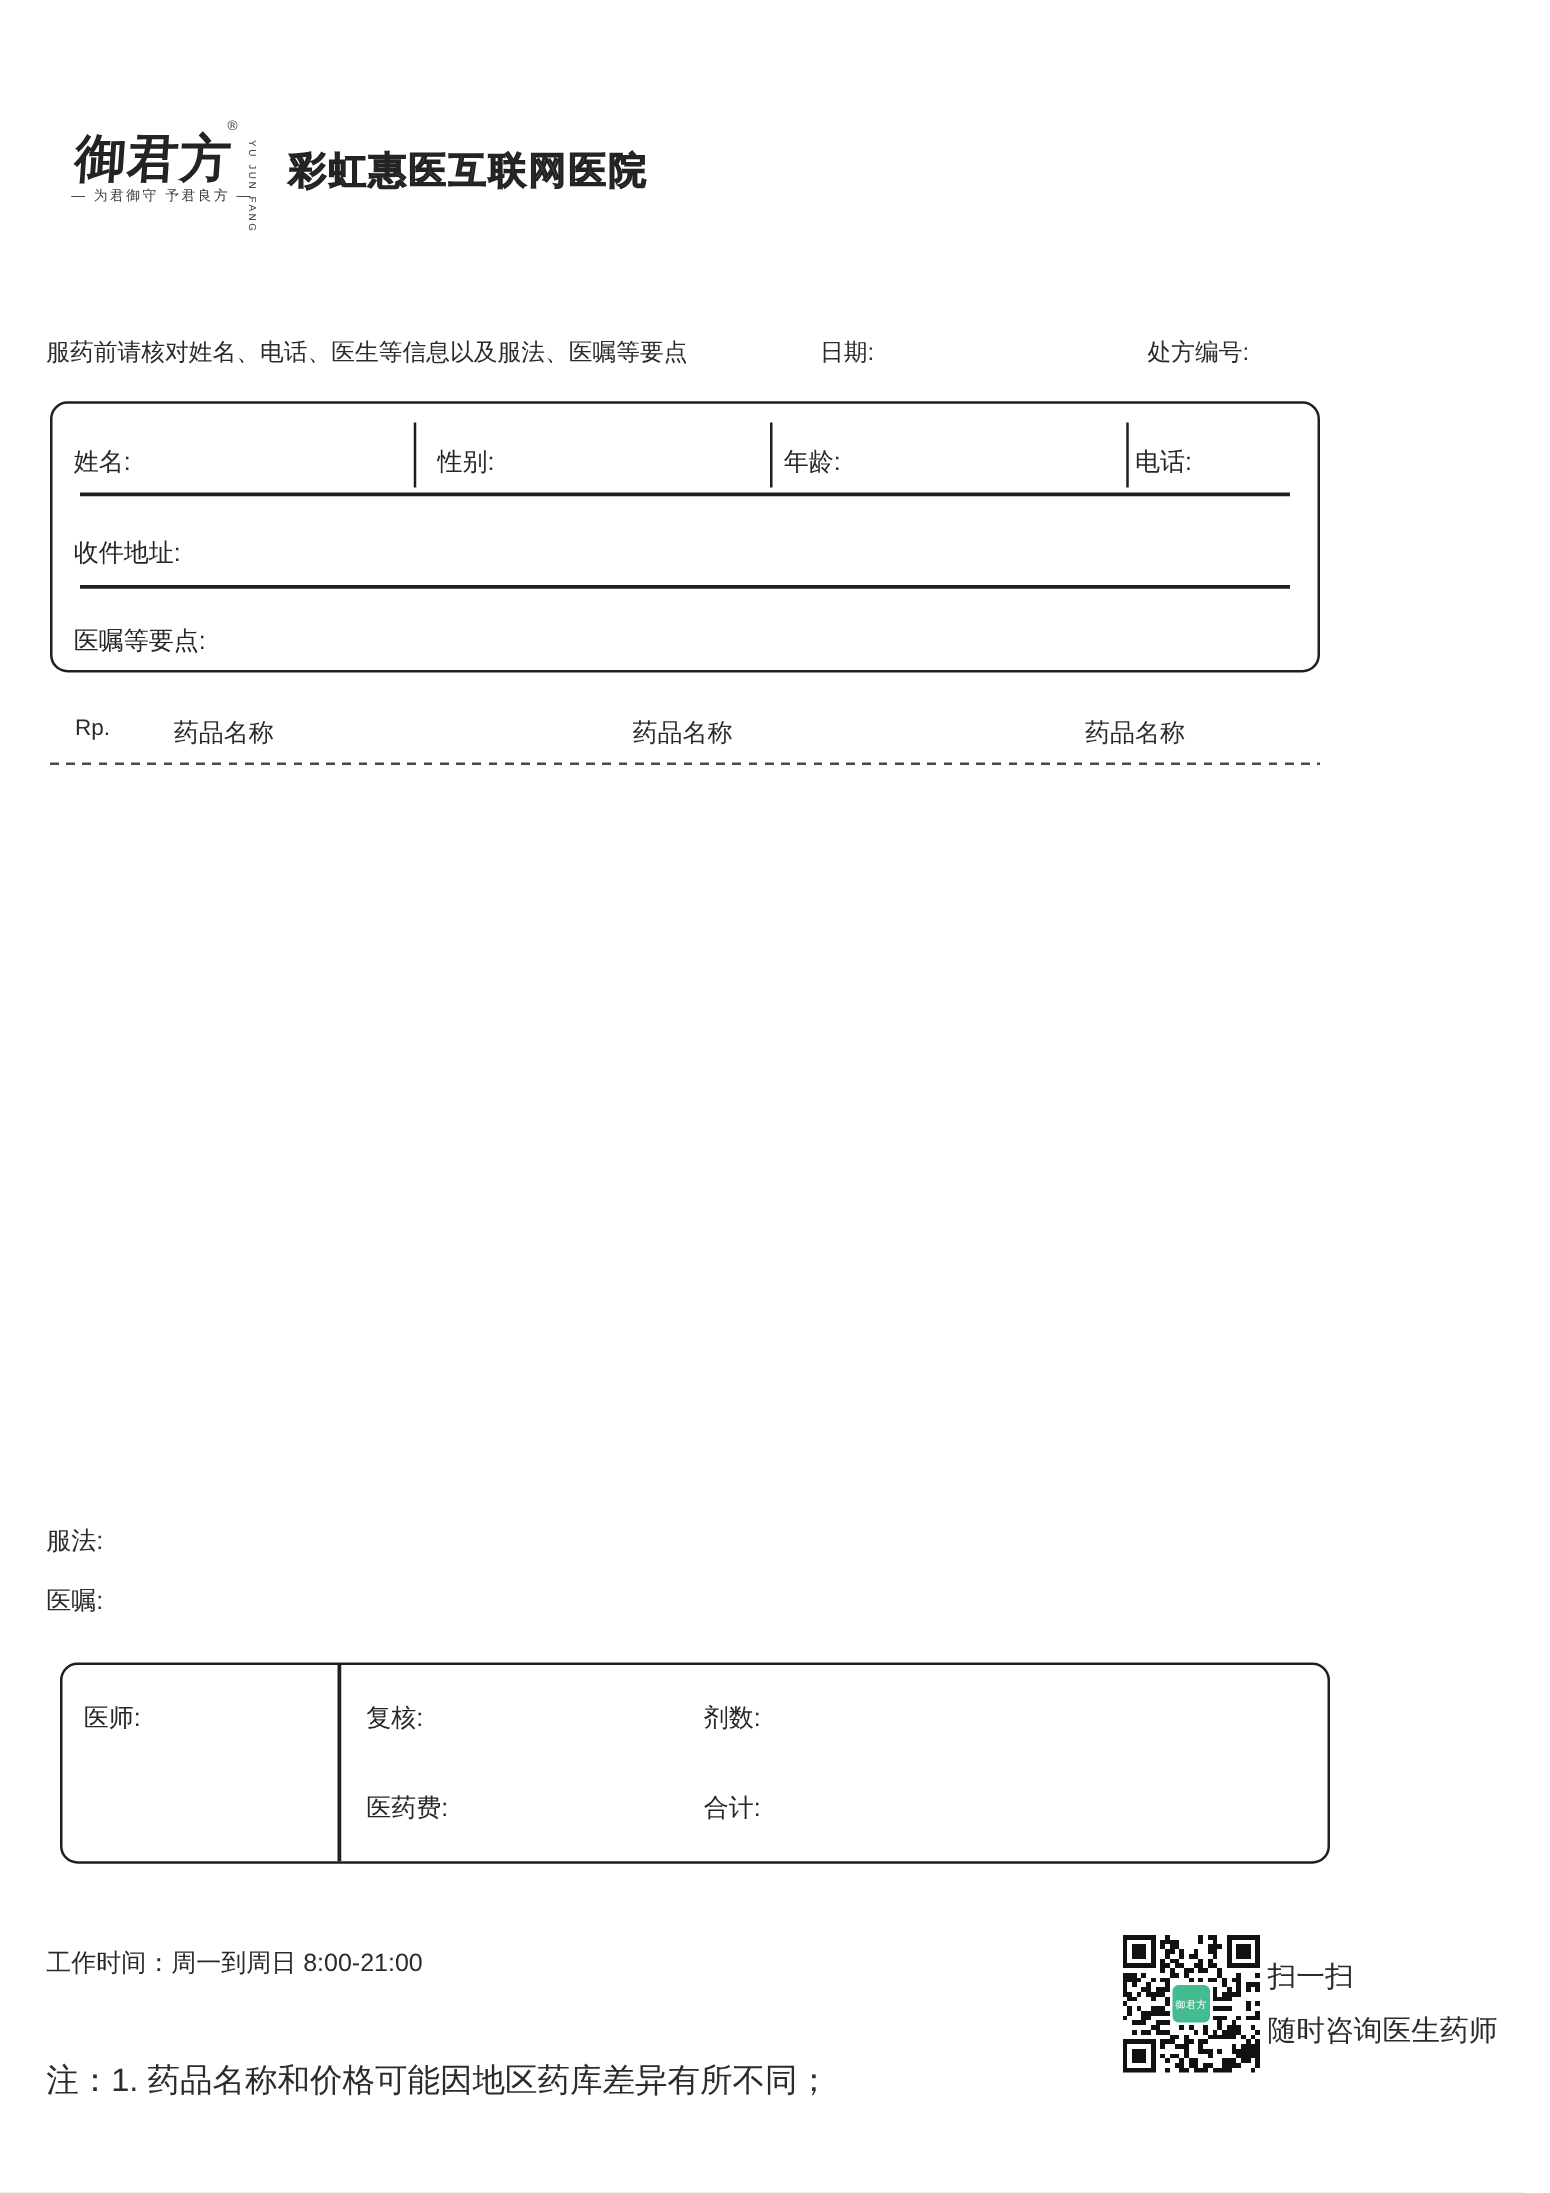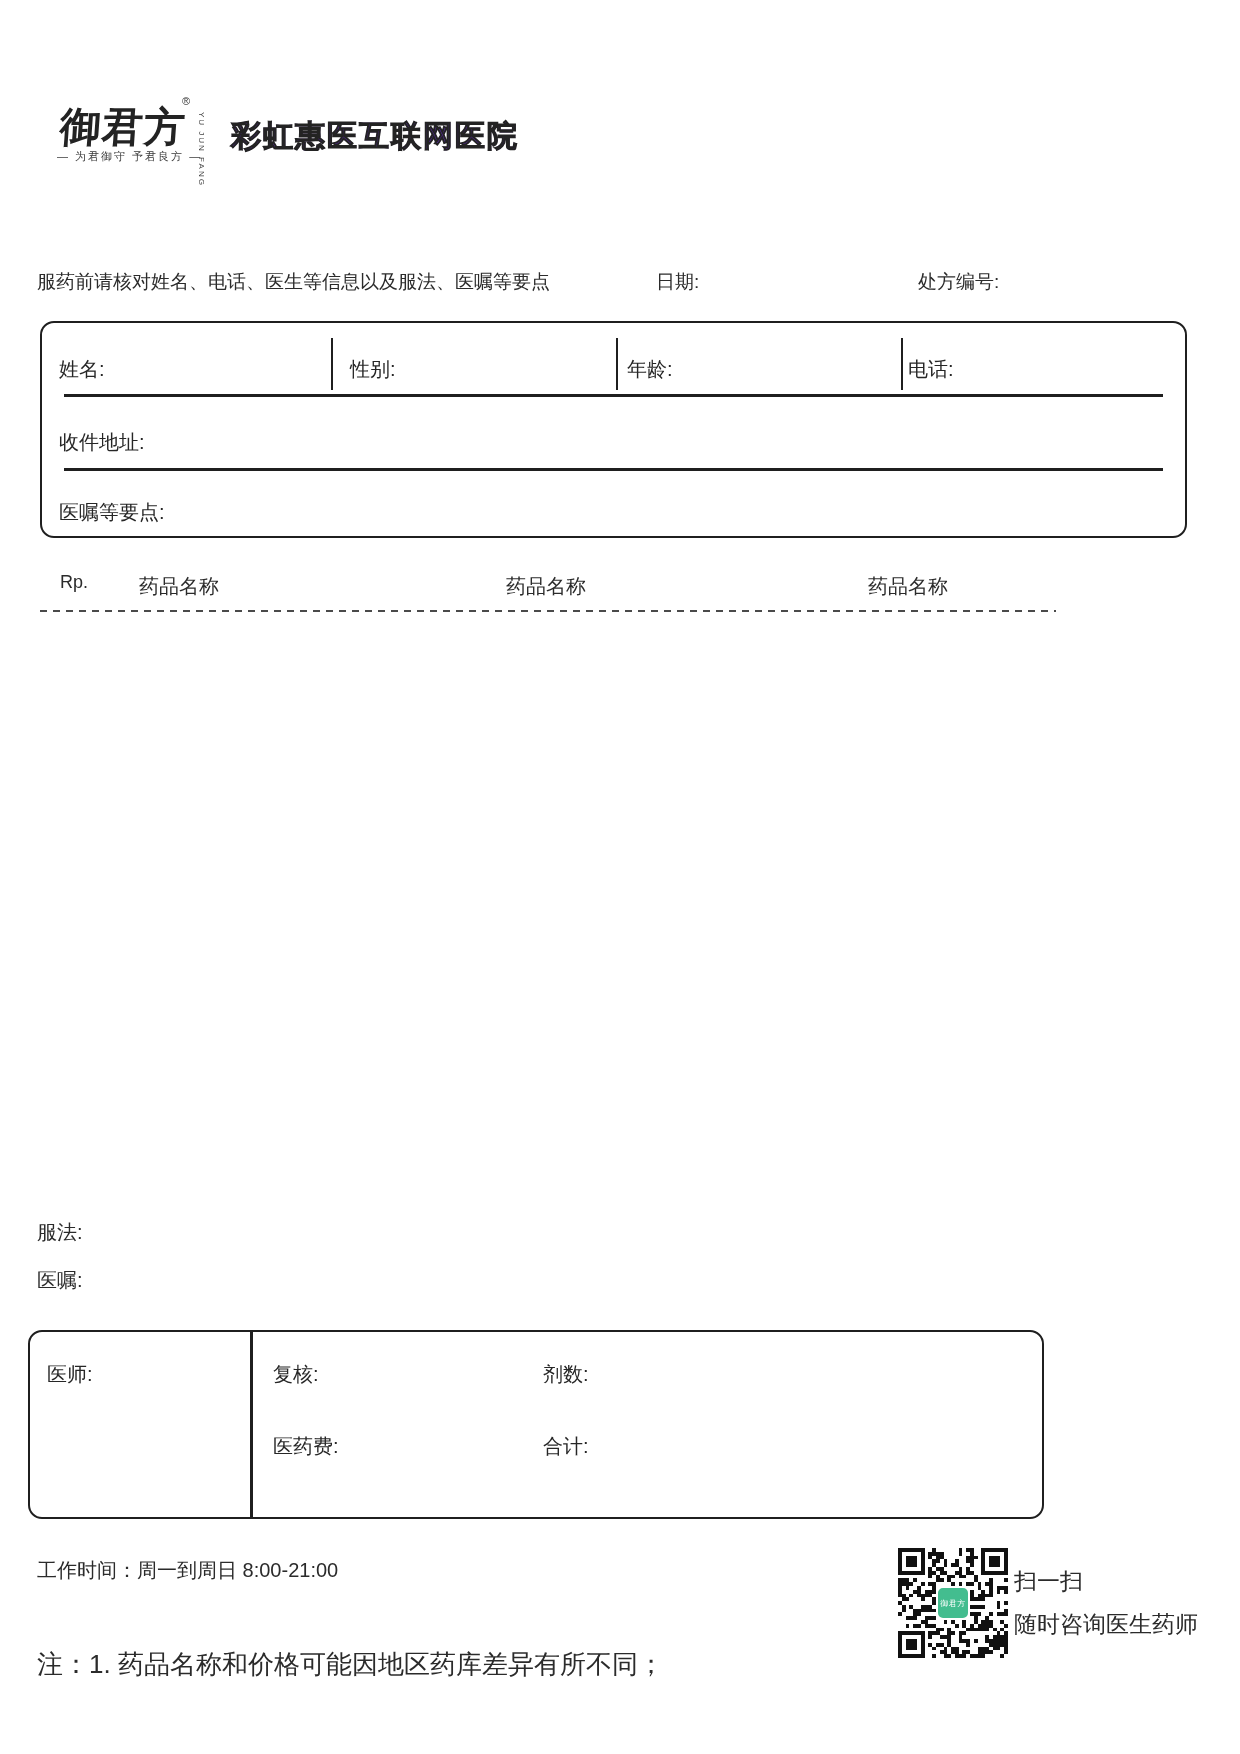--- a/index.html
+++ b/index.html
@@ -27,32 +27,32 @@
     left:197px;top:112px;
     writing-mode:vertical-rl;
     font-size:8px;letter-spacing:2px;color:#444;
   }
   .brand-tagline{
     left:57px;top:149px;width:140px;
     font-size:11px;letter-spacing:2px;color:#3a3a3a;white-space:nowrap;
   }
   .hospital-name{
     left:231px;top:116px;
-    font-size:30px;font-weight:bold;letter-spacing:2px;color:#6d28d9;
+    font-size:30px;font-weight:bold;letter-spacing:2px;color:#737373;
     -webkit-text-stroke:1px #232323;
   }
 
   
   .notice-text{left:37px;top:269px;font-size:19px;color:#2b2b2b;}
   .date-label{left:656px;top:269px;font-size:19px;text-align:right;}
   .rxno-label{left:918px;top:269px;font-size:19px;text-align:right;}
 
   
   .patient-box{
-    left:40px;top:321px;width:1147px;height:217px;
+    left:40px;top:321px;width:1016px;height:217px;
     border:2.5px solid #1f1f1f;border-radius:14px;
     box-sizing:border-box;
   }
   .patient-box .lbl{position:absolute;font-size:20px;color:#262626;white-space:nowrap;}
   .f-name{left:17px;top:33px;}
   .f-sex{left:308px;top:33px;}
   .f-age{left:585px;top:33px;}
   .f-phone{left:866px;top:33px;}
   .vdiv{position:absolute;top:15px;height:52px;width:2px;background:#1f1f1f;}
   .vd1{left:289px;} .vd2{left:574px;} .vd3{left:859px;}
@@ -71,21 +71,21 @@
     left:40px;top:610px;width:1016px;height:2px;
     background:repeating-linear-gradient(90deg,#4a4a4a 0 7px,transparent 7px 13px);
   }
 
   
   .usage-label{left:37px;top:1219px;font-size:20px;}
   .advice-label{left:37px;top:1267px;font-size:20px;}
 
   
   .sign-box{
-    left:28px;top:1330px;width:1016px;height:189px;
+    left:48px;top:1330px;width:1016px;height:161px;
     border:2.5px solid #1f1f1f;border-radius:14px;
     box-sizing:border-box;
   }
   .sign-box .lbl{position:absolute;font-size:20px;color:#262626;white-space:nowrap;}
   .sign-vdiv{position:absolute;left:220px;top:0;bottom:0;width:2.5px;background:#1f1f1f;}
   .s-doctor{left:17px;top:29px;}
   .s-review{left:243px;top:29px;}
   .s-dose{left:513px;top:29px;}
   .s-fee{left:243px;top:101px;}
   .s-total{left:513px;top:101px;}

